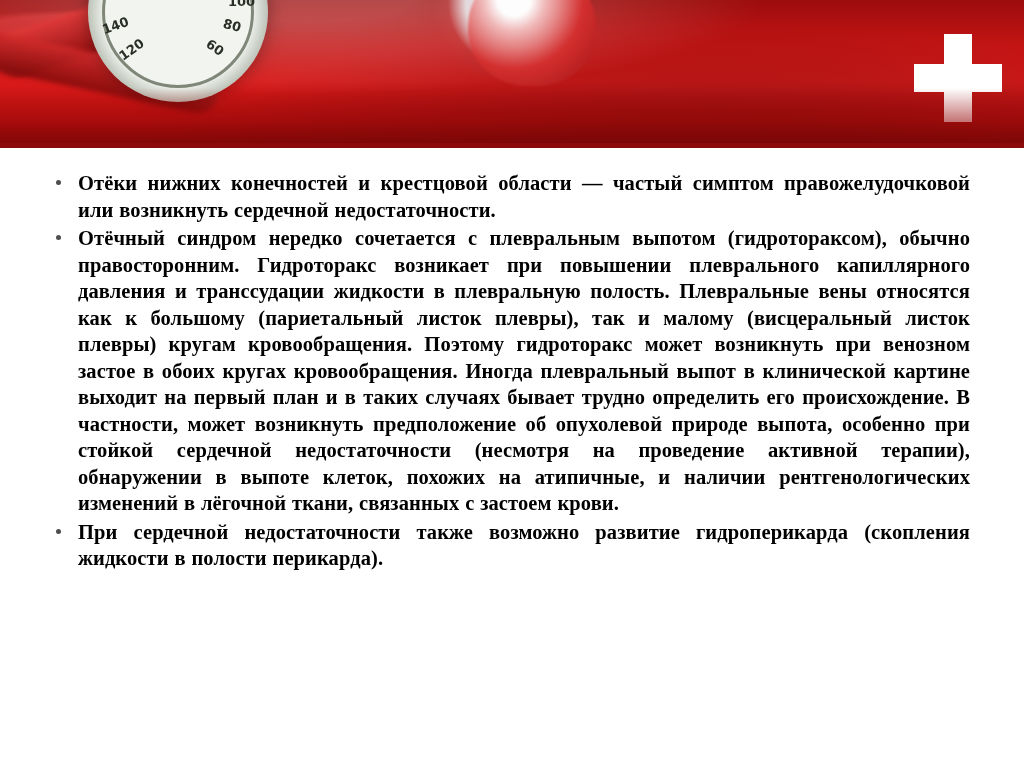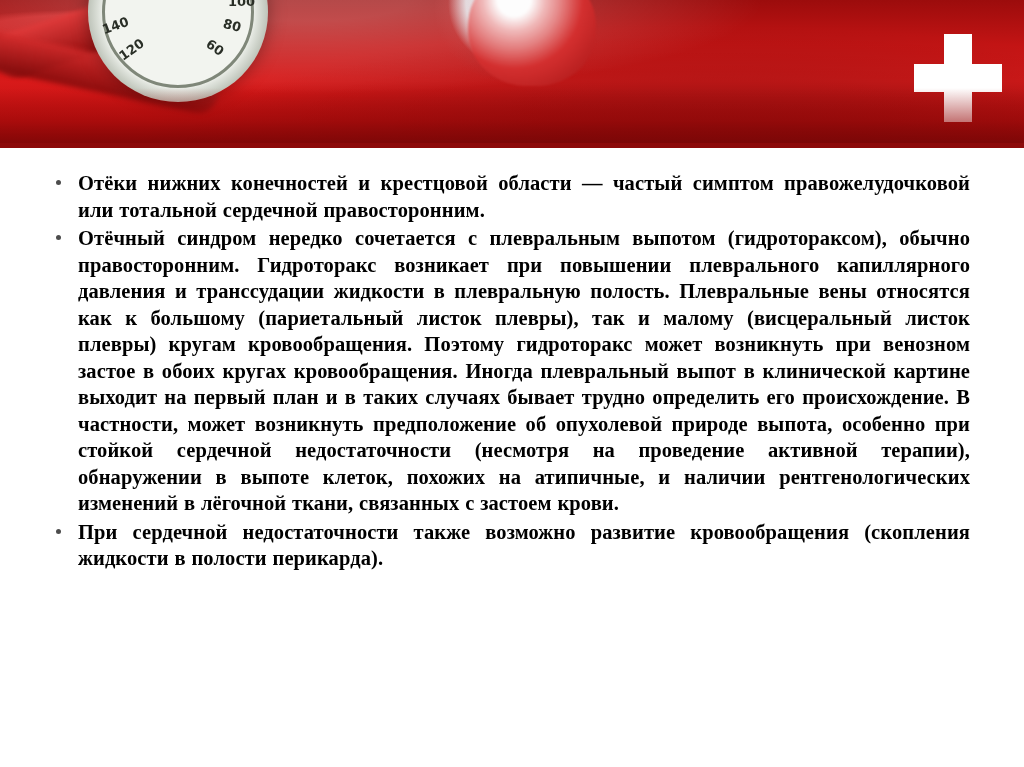--- a/index.html
+++ b/index.html
@@ -240,26 +240,26 @@
     <div class="banner-fade"></div>
     <div class="banner-bottom-edge"></div>
   </div>
 
   <div class="page-body-bg"></div>
 
   <div class="content">
     <ul class="bullets">
       <li class="b1">
         <span class="bullet-dot"></span>
-        <span class="para">Отёки нижних конечностей и крестцовой области — частый симптом правожелудочковой или тотальной сердечной правосторонним.</span>
+        <span class="para">Отёки нижних конечностей и крестцовой области — частый симптом правожелудочковой или возникнуть сердечной недостаточности.</span>
       </li>
       <li>
         <span class="bullet-dot"></span>
         <span class="para">Отёчный синдром нередко сочетается с плевральным выпотом (гидротораксом), обычно правосторонним. Гидроторакс возникает при повышении плеврального капиллярного давления и транссудации жидкости в плевральную полость. Плевральные вены относятся как к большому (париетальный листок плевры), так и малому (висцеральный листок плевры) кругам кровообращения. Поэтому гидроторакс может возникнуть при венозном застое в обоих кругах кровообращения. Иногда плевральный выпот в клинической картине выходит на первый план и в таких случаях бывает трудно определить его происхождение. В частности, может возникнуть предположение об опухолевой природе выпота, особенно при стойкой сердечной недостаточности (несмотря на проведение активной терапии), обнаружении в выпоте клеток, похожих на атипичные, и наличии рентгенологических изменений в лёгочной ткани, связанных с застоем крови.</span>
       </li>
       <li>
         <span class="bullet-dot"></span>
-        <span class="para">При сердечной недостаточности также возможно развитие кровообращения (скопления жидкости в полости перикарда).</span>
+        <span class="para">При сердечной недостаточности также возможно развитие гидроперикарда (скопления жидкости в полости перикарда).</span>
       </li>
     </ul>
   </div>
 
 </div>
 
 </body></html>

